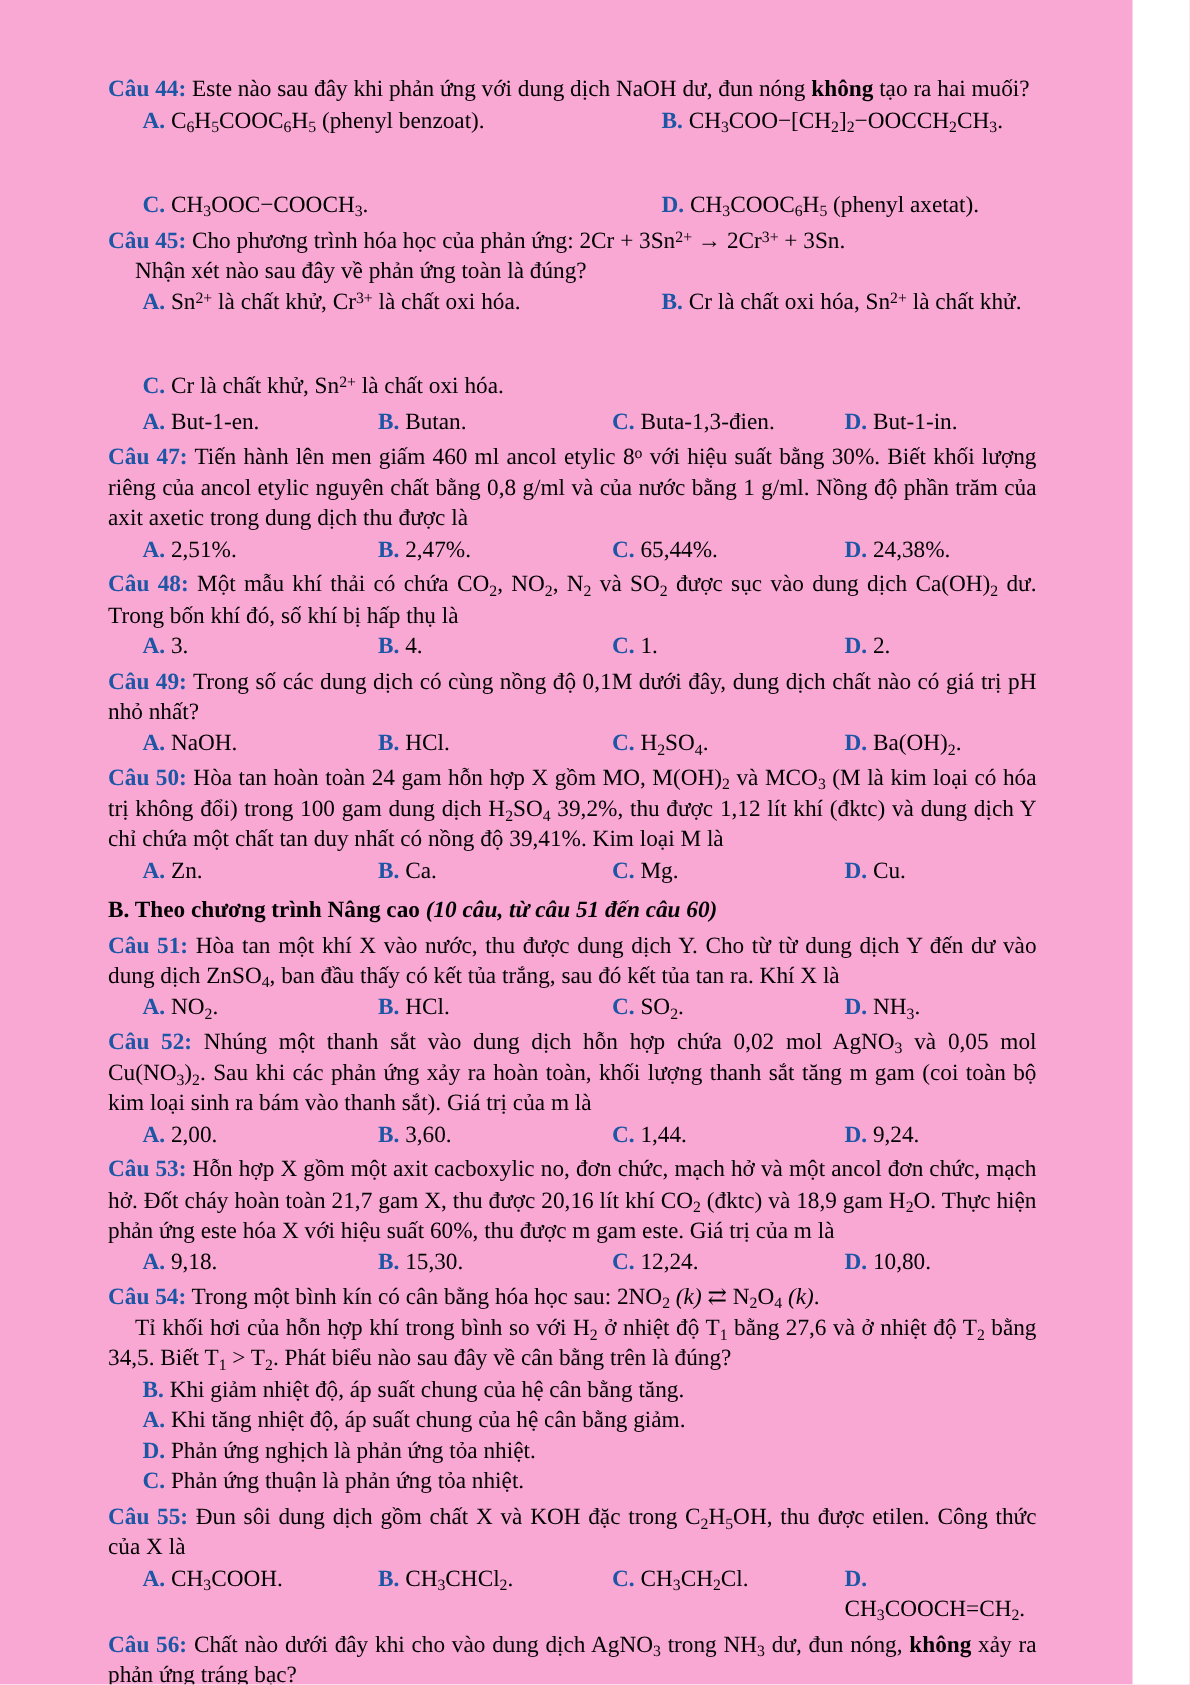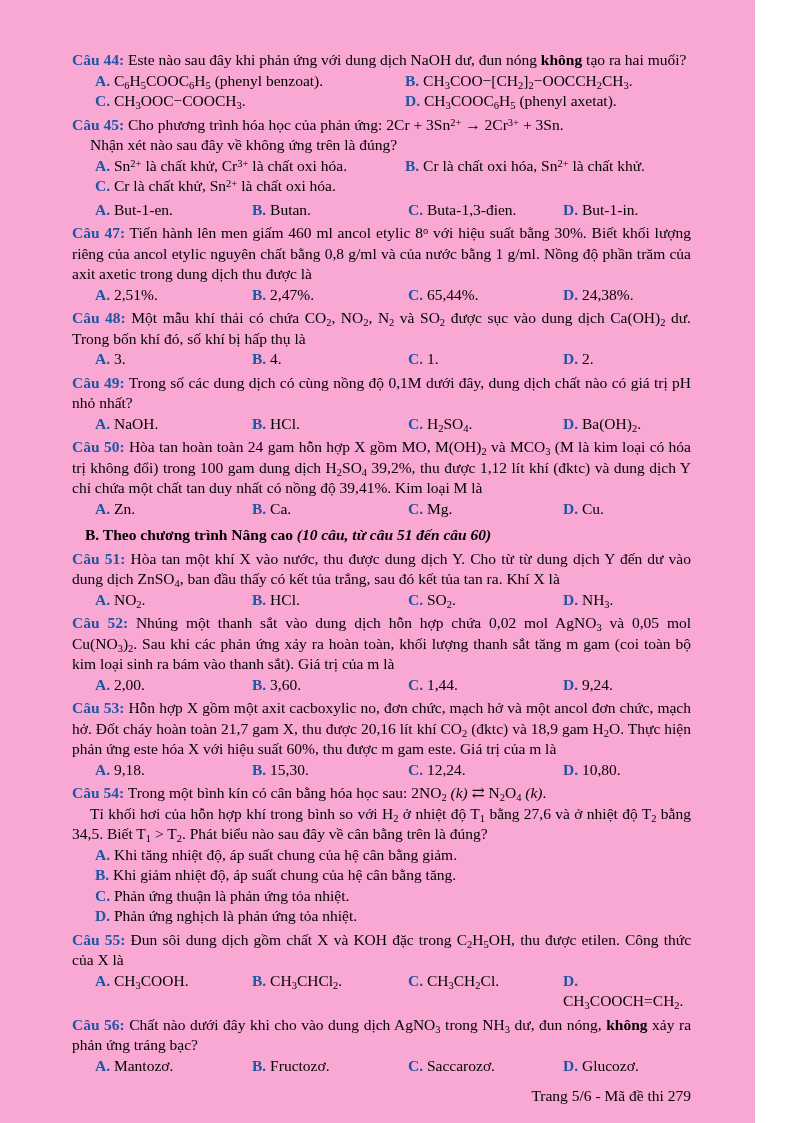--- a/index.html
+++ b/index.html
@@ -10,46 +10,46 @@
     font-size:15.5px; color:#000;
     --accent:#1e56a6;
   }
   .page { width:755px; height:1123px; padding:47px 64px 0 72px; overflow:hidden; background:#f9a8d4; }
   .q { margin-top:3px; }
   .q-text, .q-para { text-align:justify; line-height:20.5px; }
   .q-para { text-indent:18px; }
   .q-label { font-weight:700; color:var(--accent); }
   .opts { line-height:20.5px; }
   .cols4 { display:grid; grid-template-columns:157px 156px 155px 1fr; padding-left:23px; }
-  .cols2 { display:grid; grid-template-columns:310px 1fr; padding-left:23px; }
+  .cols2 { display:grid; grid-template-columns:310px 1fr; padding-left:23px;gap:36px; }
   .list .opt { padding-left:23px; }
   .opt-letter { font-weight:700; color:var(--accent); }
   sub { font-size:10.5px; vertical-align:-3px; line-height:0; }
   sup { font-size:10.5px; vertical-align:4px; line-height:0; }
   b { font-weight:700; }
-  .section { font-weight:700; margin-top:6px; line-height:20.5px;margin-left:13px; }
+  .section { font-weight:700; margin-top:6px; line-height:20.5px; }
   .footer { margin-top:10px; text-align:right; line-height:20.5px; }
 </style>
 </head>
 <body style="--accent: #1e56a6;">
 
 <div class="page">
   <main id="content">
       <div class="q">
         <div class="q-text"><span class="q-label">Câu 44:</span> <span class="q-body">Este nào sau đây khi phản ứng với dung dịch NaOH dư, đun nóng <b>không</b> tạo ra hai muối?</span></div>
         <div class="opts cols2">
           <div class="opt"><span class="opt-letter">A.</span> <span class="opt-text">C<sub>6</sub>H<sub>5</sub>COOC<sub>6</sub>H<sub>5</sub> (phenyl benzoat).</span></div>
           <div class="opt"><span class="opt-letter">B.</span> <span class="opt-text">CH<sub>3</sub>COO−[CH<sub>2</sub>]<sub>2</sub>−OOCCH<sub>2</sub>CH<sub>3</sub>.</span></div>
           <div class="opt"><span class="opt-letter">C.</span> <span class="opt-text">CH<sub>3</sub>OOC−COOCH<sub>3</sub>.</span></div>
           <div class="opt"><span class="opt-letter">D.</span> <span class="opt-text">CH<sub>3</sub>COOC<sub>6</sub>H<sub>5</sub> (phenyl axetat).</span></div>
         </div>
       </div>
       <div class="q">
         <div class="q-text"><span class="q-label">Câu 45:</span> <span class="q-body">Cho phương trình hóa học của phản ứng: 2Cr + 3Sn<sup>2+</sup> → 2Cr<sup>3+</sup> + 3Sn.</span></div>
-        <div class="q-para">Nhận xét nào sau đây về không ứng trên là đúng?</div>
+        <div class="q-para">Nhận xét nào sau đây về phản ứng toàn là đúng?</div>
         <div class="opts cols2">
           <div class="opt"><span class="opt-letter">A.</span> <span class="opt-text">Sn<sup>2+</sup> là chất khử, Cr<sup>3+</sup> là chất oxi hóa.</span></div>
           <div class="opt"><span class="opt-letter">B.</span> <span class="opt-text">Cr là chất oxi hóa, Sn<sup>2+</sup> là chất khử.</span></div>
           <div class="opt"><span class="opt-letter">C.</span> <span class="opt-text">Cr là chất khử, Sn<sup>2+</sup> là chất oxi hóa.</span></div>
         </div>
       </div>
       <div class="q">
         <div class="opts cols4">
           <div class="opt"><span class="opt-letter">A.</span> <span class="opt-text">But-1-en.</span></div>
           <div class="opt"><span class="opt-letter">B.</span> <span class="opt-text">Butan.</span></div>
@@ -118,24 +118,24 @@
           <div class="opt"><span class="opt-letter">A.</span> <span class="opt-text">9,18.</span></div>
           <div class="opt"><span class="opt-letter">B.</span> <span class="opt-text">15,30.</span></div>
           <div class="opt"><span class="opt-letter">C.</span> <span class="opt-text">12,24.</span></div>
           <div class="opt"><span class="opt-letter">D.</span> <span class="opt-text">10,80.</span></div>
         </div>
       </div>
       <div class="q">
         <div class="q-text"><span class="q-label">Câu 54:</span> <span class="q-body">Trong một bình kín có cân bằng hóa học sau: 2NO<sub>2</sub> <i>(k)</i> ⇄ N<sub>2</sub>O<sub>4</sub> <i>(k)</i>.</span></div>
         <div class="q-para">Tỉ khối hơi của hỗn hợp khí trong bình so với H<sub>2</sub> ở nhiệt độ T<sub>1</sub> bằng 27,6 và ở nhiệt độ T<sub>2</sub> bằng 34,5. Biết T<sub>1</sub> &gt; T<sub>2</sub>. Phát biểu nào sau đây về cân bằng trên là đúng?</div>
         <div class="opts list">
+          <div class="opt"><span class="opt-letter">B.</span> <span class="opt-text">Khi giảm nhiệt độ, áp suất chung của hệ cân bằng tăng.</span></div>
           <div class="opt"><span class="opt-letter">A.</span> <span class="opt-text">Khi tăng nhiệt độ, áp suất chung của hệ cân bằng giảm.</span></div>
-          <div class="opt"><span class="opt-letter">B.</span> <span class="opt-text">Khi giảm nhiệt độ, áp suất chung của hệ cân bằng tăng.</span></div>
+          <div class="opt"><span class="opt-letter">D.</span> <span class="opt-text">Phản ứng nghịch là phản ứng tỏa nhiệt.</span></div>
           <div class="opt"><span class="opt-letter">C.</span> <span class="opt-text">Phản ứng thuận là phản ứng tỏa nhiệt.</span></div>
-          <div class="opt"><span class="opt-letter">D.</span> <span class="opt-text">Phản ứng nghịch là phản ứng tỏa nhiệt.</span></div>
         </div>
       </div>
       <div class="q">
         <div class="q-text"><span class="q-label">Câu 55:</span> <span class="q-body">Đun sôi dung dịch gồm chất X và KOH đặc trong C<sub>2</sub>H<sub>5</sub>OH, thu được etilen. Công thức của X là</span></div>
         <div class="opts cols4">
           <div class="opt"><span class="opt-letter">A.</span> <span class="opt-text">CH<sub>3</sub>COOH.</span></div>
           <div class="opt"><span class="opt-letter">B.</span> <span class="opt-text">CH<sub>3</sub>CHCl<sub>2</sub>.</span></div>
           <div class="opt"><span class="opt-letter">C.</span> <span class="opt-text">CH<sub>3</sub>CH<sub>2</sub>Cl.</span></div>
           <div class="opt"><span class="opt-letter">D.</span> <span class="opt-text">CH<sub>3</sub>COOCH=CH<sub>2</sub>.</span></div>
         </div>

